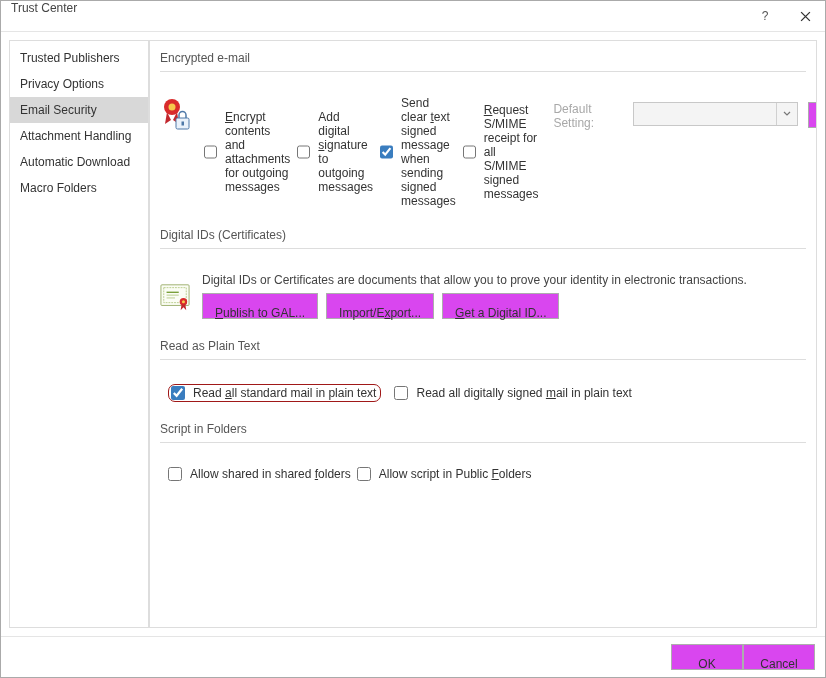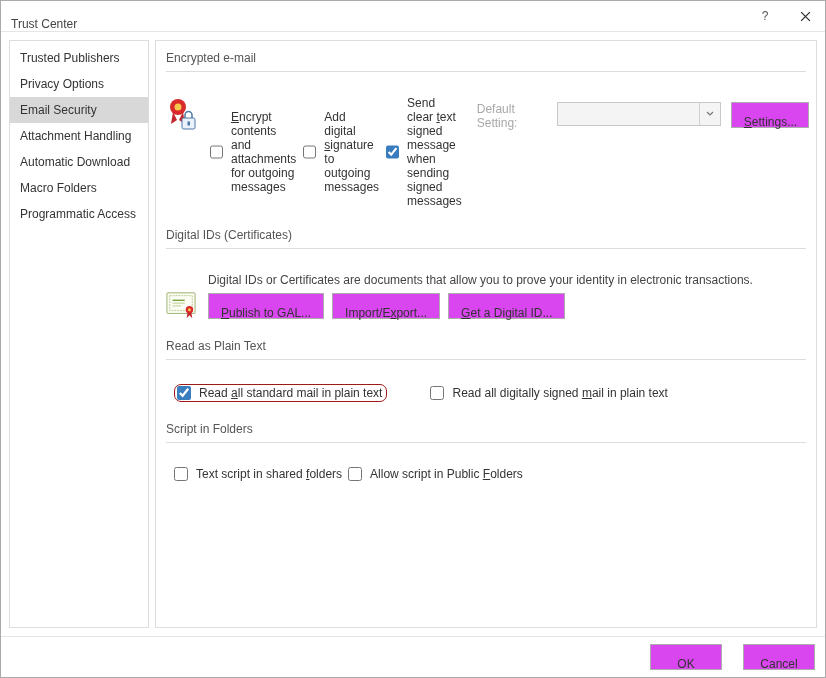--- a/index.html
+++ b/index.html
@@ -1,44 +1,44 @@
 <!DOCTYPE html>
 <html><head>
 <meta charset="utf-8">
 <style>
   html,body{margin:0;padding:0;font-family:"Segoe UI",Tahoma,sans-serif;font-size:12px;color:#333;background:#fff}
   .window{width:826px;height:678px;border:1px solid #aaa;box-sizing:border-box;display:flex;flex-direction:column;background:#fff}
-  .titlebar{height:30px;display:flex;align-items:flex-end;padding:0 0 0 10px;border-bottom:1px solid #e5e5e5}
+  .titlebar{height:30px;display:flex;align-items:flex-start;padding:0 0 0 10px;border-bottom:1px solid #e5e5e5}
   .titlebar .title{flex:1;font-size:12px;color:#444}
   .titlebar .btn{width:40px;height:30px;display:flex;align-items:center;justify-content:center;color:#555}
-  .body{flex:1;display:flex;padding:8px;gap:6px;min-height:0}
+  .body{flex:1;display:flex;padding:8px;gap:0;min-height:0}
   .sidebar{width:140px;border:1px solid #ddd;background:#fff;box-sizing:border-box;padding-top:4px}
   .nav-item{padding:6px 10px;color:#333;cursor:default}
   .nav-item.selected{background:#d8d8d8}
   .content{flex:1;border:1px solid #ddd;box-sizing:border-box;padding:6px 10px 10px 10px;overflow:auto;background:#fff}
   .section-title{font-weight:500;color:#555;border-bottom:1px solid #ddd;padding:4px 0 6px 0;margin-bottom:24px}
   .section{margin-bottom:16px}
   .enc-row{display:flex;align-items:flex-start;gap:14px}
   .badge-icon{width:30px;display:flex;justify-content:center;padding-top:2px}
   .checks{flex:1;display:flex;flex-direction:row;gap:6px}
   .chk{display:flex;align-items:center;gap:8px;color:#333}
   .chk input{margin:0;width:14px;height:14px;accent-color:#3a7dbf}
   .chk .u{text-decoration:underline;text-decoration-thickness:1px}
   .def-row{display:flex;align-items:flex-start;gap:10px;margin-top:6px;margin-left:8px}
   .def-label{color:#a8a8a8}
   .combo{width:190px;height:22px;border:1px solid #c8c8c8;background:#f4f4f4;display:flex;align-items:center;justify-content:flex-end}
   .combo .arrow{width:20px;height:100%;border-left:1px solid #d0d0d0;display:flex;align-items:center;justify-content:center;color:#777}
   .btn-small{height:24px;min-width:78px;padding:12px 12px;border:1px solid #adadad;background:#d946ef;color:#333;font:inherit;cursor:default}
   .btn-row{display:flex;gap:8px;margin-top:4px}
-  .desc-row{display:flex;align-items:flex-end;gap:12px}
+  .desc-row{display:flex;align-items:center;gap:12px}
   .cert-icon{width:30px;display:flex;justify-content:center;padding-top:2px}
   .desc-col{flex:1}
   .desc-text{color:#444;margin-bottom:6px}
   .highlight{border:1.5px solid #a01818;border-radius:7px;padding:1px 4px 1px 2px;display:inline-flex}
-  .footer{height:40px;display:flex;align-items:center;justify-content:flex-end;gap:21px;padding:0 10px;border-top:1px solid #e5e5e5}
+  .footer{height:40px;display:flex;align-items:center;justify-content:flex-end;gap:0;padding:0 10px;border-top:1px solid #e5e5e5}
   .footer .btn-small{min-width:72px}
   .u{text-decoration:underline}
 </style>
 </head>
 <body>
 
 <div class="window">
   <div class="titlebar">
     <div class="title">Trust Center</div>
     <div class="btn">
@@ -52,21 +52,20 @@
   </div>
 
   <div class="body">
     <div class="sidebar">
       <div class="nav-item">Trusted Publishers</div>
       <div class="nav-item">Privacy Options</div>
       <div class="nav-item selected">Email Security</div>
       <div class="nav-item">Attachment Handling</div>
       <div class="nav-item">Automatic Download</div>
       <div class="nav-item">Macro Folders</div>
-      <div class="nav-item">Programmatic Access</div>
     </div>
 
     <div class="content">
 
       <div class="section">
         <div class="section-title">Encrypted e-mail</div>
         <div class="enc-row">
           <div class="badge-icon">
             <svg width="30" height="34" viewBox="0 0 30 34">
               <circle cx="12" cy="9" r="8" fill="#d92b2b"></circle>
@@ -83,20 +82,24 @@
               <input type="checkbox" style="">
               <span><span class="u">E</span><span>ncrypt contents and attachments for outgoing messages</span></span>
             </label>
             <label class="chk">
               <input type="checkbox" style="">
               <span><span>Add digital </span><span class="u">s</span><span>ignature to outgoing messages</span></span>
             </label>
             <label class="chk">
               <input type="checkbox" checked="" style="">
               <span><span>Send clear </span><span class="u">t</span><span>ext signed message when sending signed messages</span></span>
+            </label>
+            <label class="chk">
+              <input type="checkbox" style="">
+              <span><span class="u">R</span><span>equest S/MIME receipt for all S/MIME signed messages</span></span>
             </label>
             <div class="def-row">
               <span class="def-label">Default Setting:</span>
               <div class="combo">
                 <div class="arrow">
                   <svg width="8" height="8" viewBox="0 0 8 8">
                       <path d="M1 2 L4 5 L7 2" fill="none" stroke="#777" stroke-width="1.2"></path>
                     </svg>
                 </div>
               </div>
@@ -134,33 +137,33 @@
 
       <div class="section">
         <div class="section-title">Read as Plain Text</div>
         <div class="checks" style="margin-left:8px">
           <span class="highlight">
             <label class="chk">
               <input type="checkbox" checked="" style="">
               <span><span>Read </span><span class="u">a</span><span>ll standard mail in plain text</span></span>
             </label>
           </span>
-          <label class="chk" style="margin-left:37px">
+          <label class="chk" style="margin-left:7px">
             <input type="checkbox" style="">
             <span><span>Read all digitally signed </span><span class="u">m</span><span>ail in plain text</span></span>
           </label>
         </div>
       </div>
 
       <div class="section">
         <div class="section-title">Script in Folders</div>
         <div class="checks" style="margin-left:8px">
           <label class="chk">
             <input type="checkbox" style="">
-            <span><span>Text script in shared </span><span class="u">f</span><span>olders</span></span>
+            <span><span>Allow shared in shared </span><span class="u">f</span><span>olders</span></span>
           </label>
           <label class="chk">
             <input type="checkbox" style="">
             <span><span>Allow script in Public </span><span class="u">F</span><span>olders</span></span>
           </label>
         </div>
       </div>
 
     </div>
   </div>

